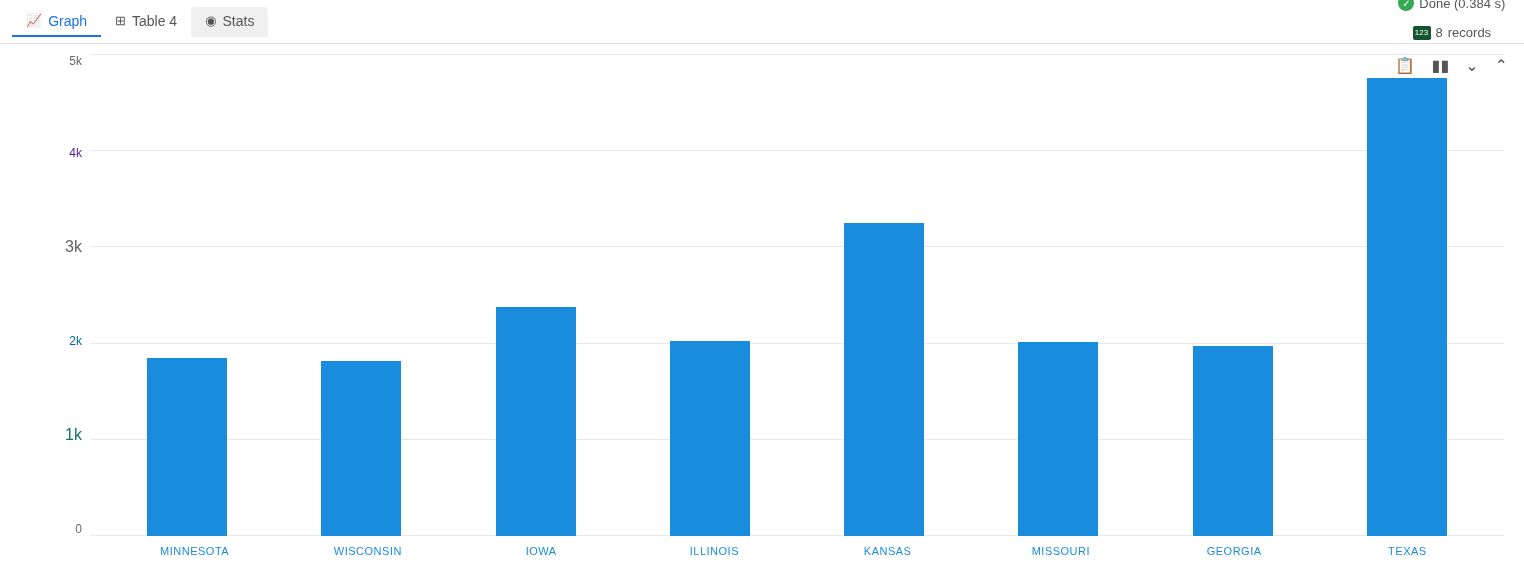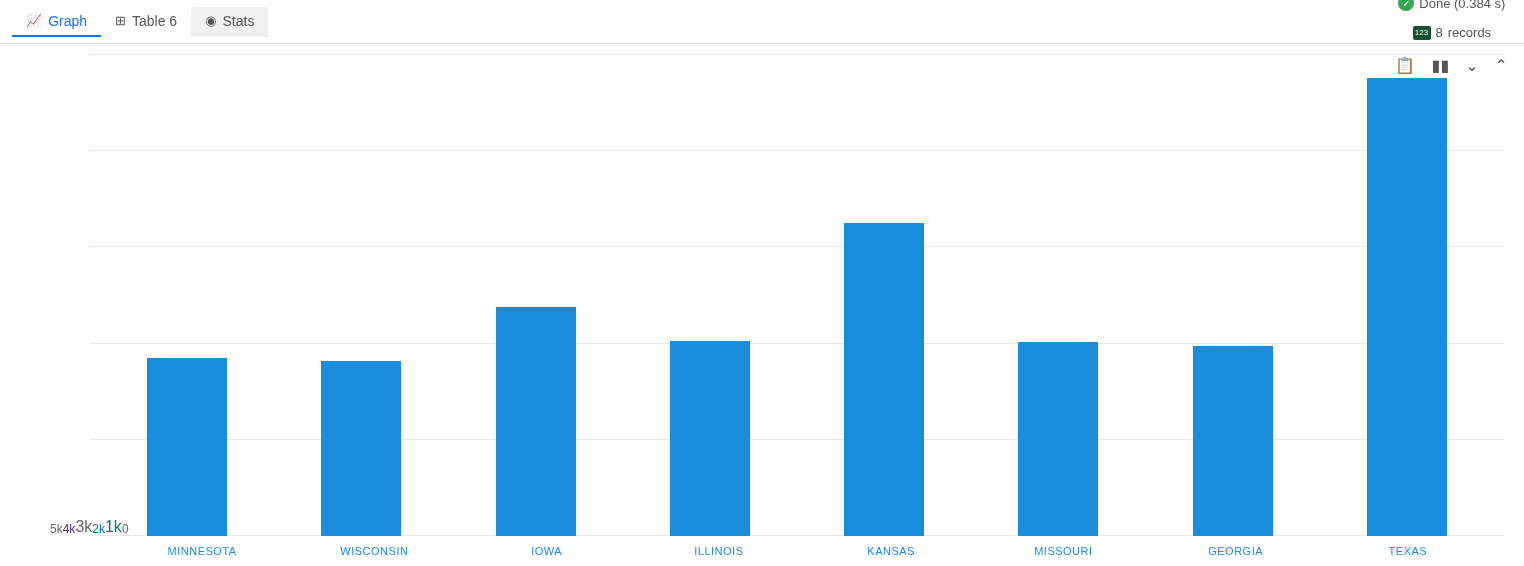--- a/index.html
+++ b/index.html
@@ -148,21 +148,21 @@
     .chart-inner {
       flex: 1;
       display: flex;
       flex-direction: row;
       position: relative;
     }
 
     .y-axis {
       width: 40px;
       display: flex;
-      flex-direction: row;
+      flex-direction: column;
       justify-content: space-between;
       align-items: flex-end;
       padding-right: 8px;
       padding-bottom: 30px;
       font-size: 12px;
       color: #666;
     }
 
     .chart-plot {
       flex: 1;
@@ -213,21 +213,21 @@
       background: #1a8cde;
       width: 70%;
       max-width: 80px;
       border-radius: 0;
       transition: opacity 0.2s;
     }
 
     .x-labels {
       position: absolute;
       bottom: 0;
-      left: 16px;
+      left: 8px;
       right: 0;
       height: 30px;
       display: flex;
       align-items: center;
       justify-content: space-between;
       padding: 0 10px;
     }
 
     .x-label-item {
       flex: 1;
@@ -247,21 +247,21 @@
 </head>
 <body>
 
 <div class="toolbar">
   <div class="tab active">
     <span style="font-size:13px;">📈</span>
     <span>Graph</span>
   </div>
   <div class="tab">
     <span style="font-size:13px;">⊞</span>
-    <span>Table 6</span>
+    <span>Table 4</span>
   </div>
   <div class="tab stats-tab">
     <span style="font-size:13px;">◉</span>
     <span>Stats</span>
   </div>
 
   <div class="toolbar-right">
     <div class="utc-badge">
       <svg class="clock-icon-svg" width="15" height="15" viewBox="0 0 15 15">
         <circle cx="7.5" cy="7.5" r="6.5" fill="none" stroke="#555" stroke-width="1.2"></circle>

